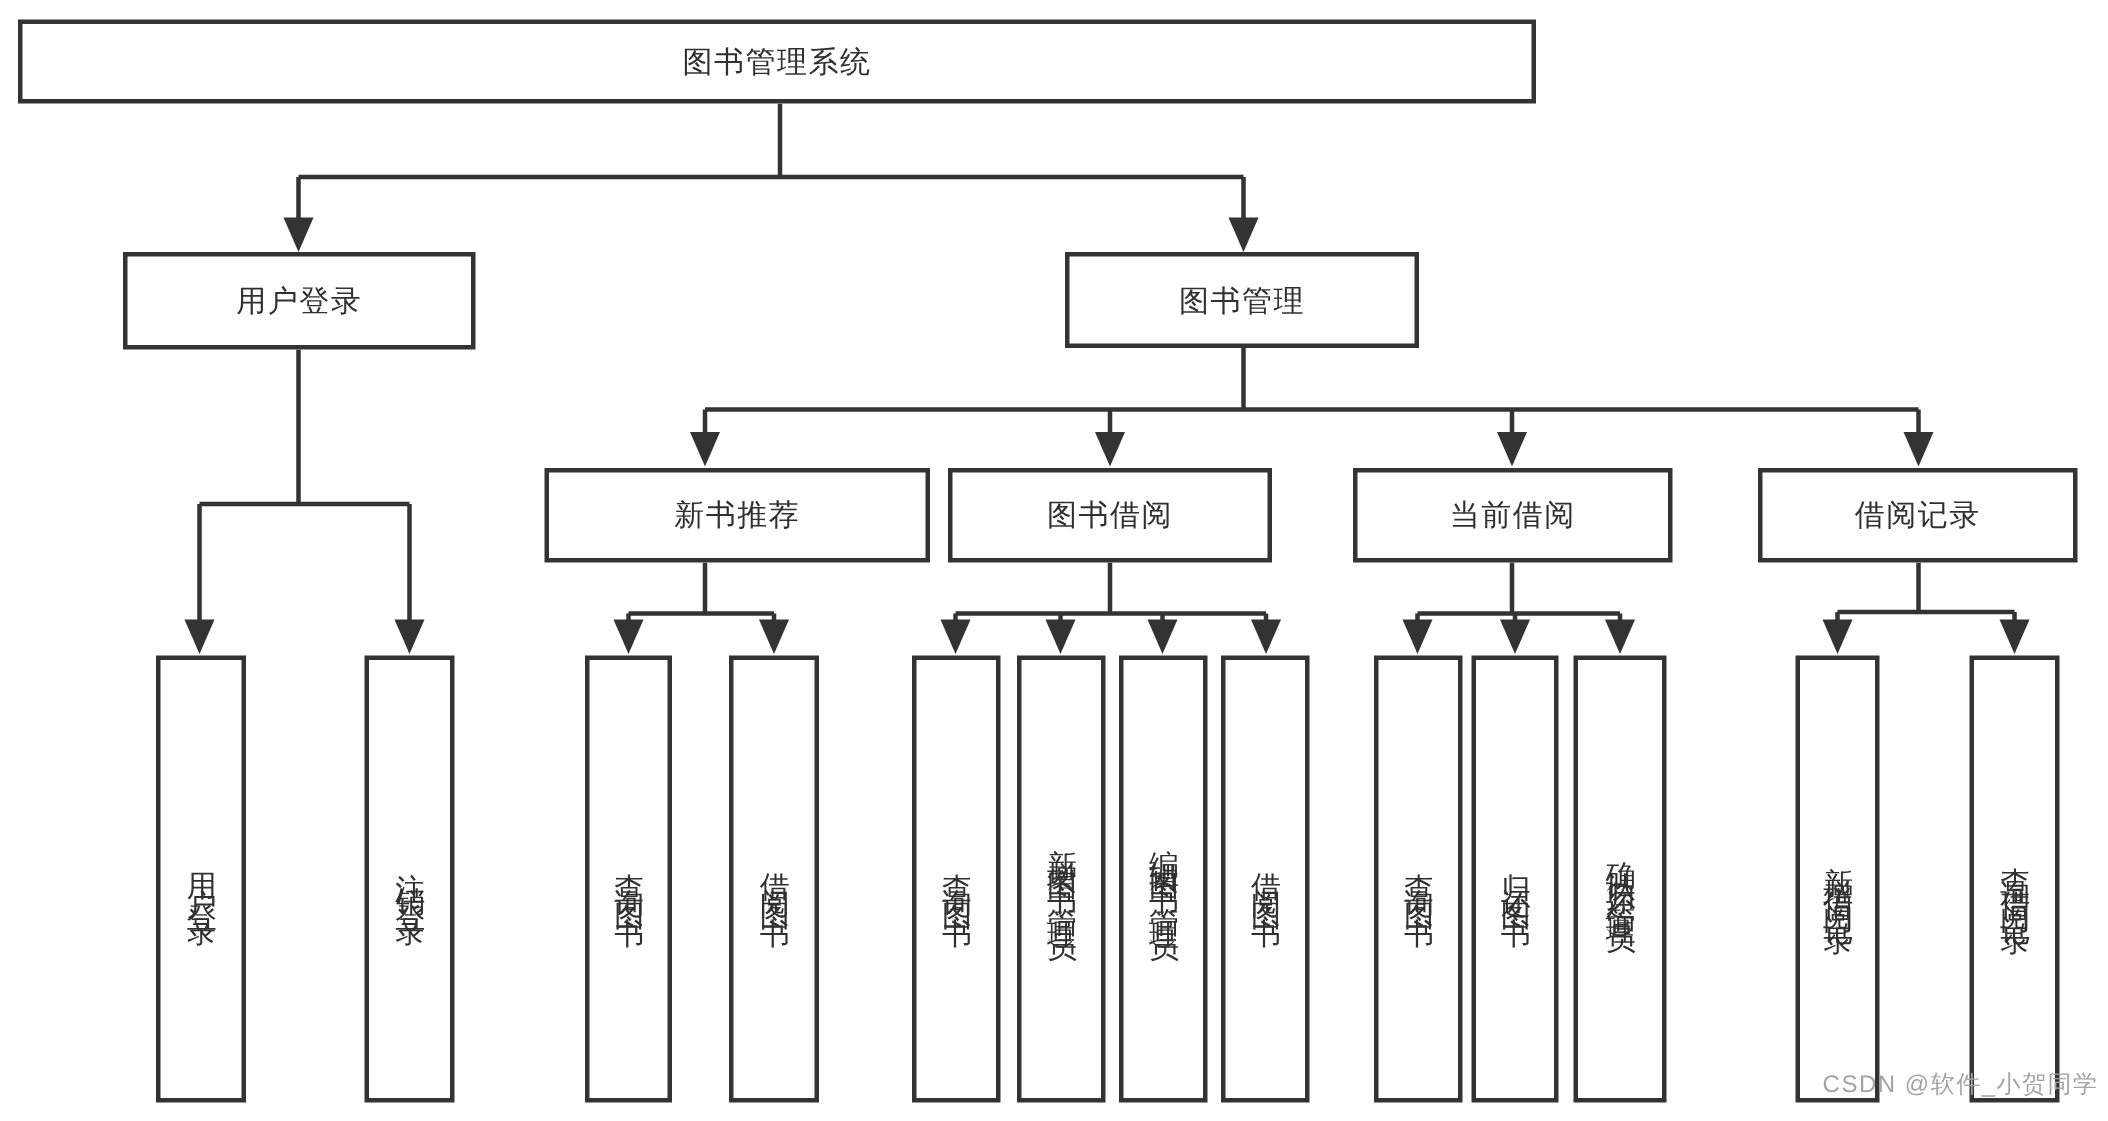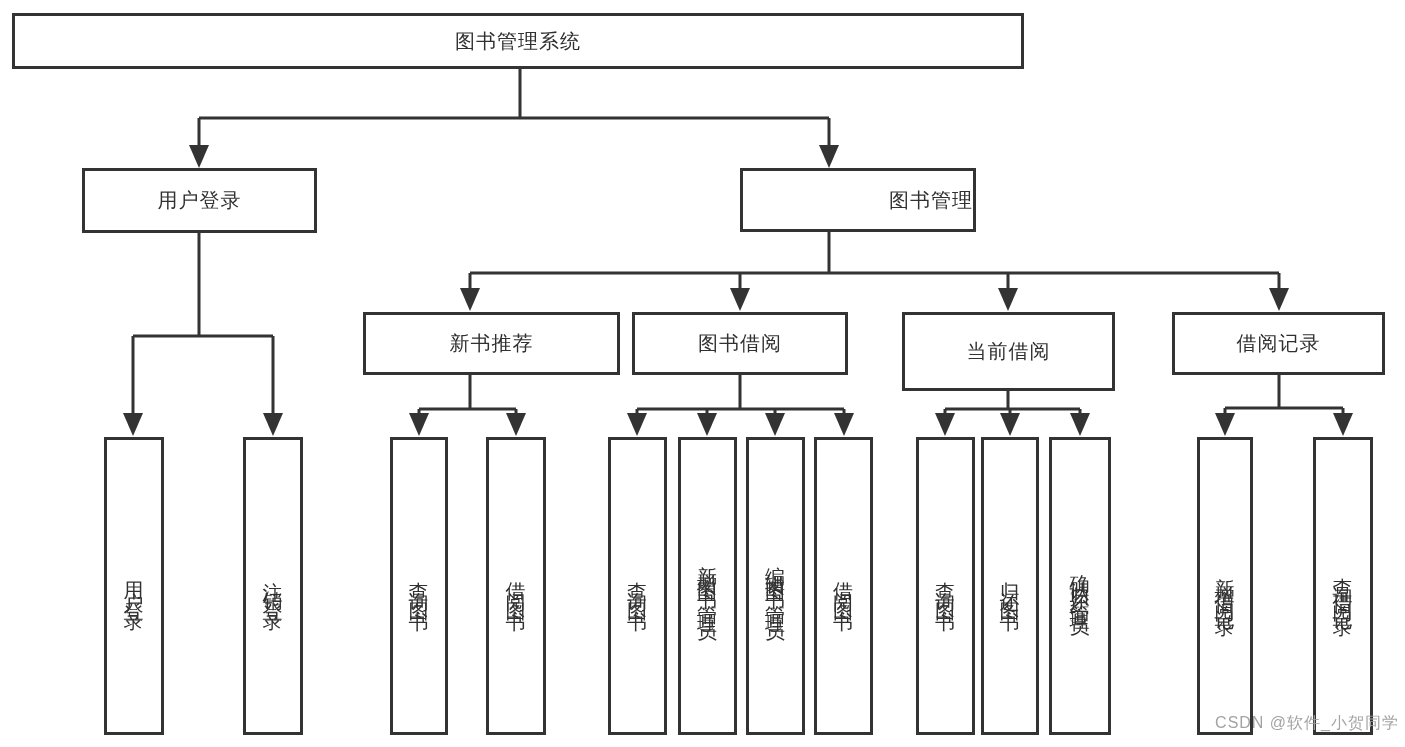--- a/index.html
+++ b/index.html
@@ -112,31 +112,31 @@
     <polygon points="1343,436 1333,413 1353,413"></polygon>
   </svg>
 
   <div class="node" style="left:12px; top:13px; width:1012px; height:56px;">
     <span>图书管理系统</span>
   </div>
 
   <div class="node" style="left:82px; top:168px; width:235px; height:65px;">
     <span>用户登录</span>
   </div>
-  <div class="node" style="left:740px; top:168px; width:236px; height:64px;justify-content:flex-end;">
+  <div class="node" style="left:710px; top:168px; width:236px; height:64px;">
     <span>图书管理</span>
   </div>
 
   <div class="node" style="left:363px; top:312px; width:257px; height:63px;">
     <span>新书推荐</span>
   </div>
   <div class="node" style="left:632px; top:312px; width:216px; height:63px;">
     <span>图书借阅</span>
   </div>
-  <div class="node" style="left:902px; top:312px; width:213px; height:79px;">
+  <div class="node" style="left:902px; top:312px; width:213px; height:63px;">
     <span>当前借阅</span>
   </div>
   <div class="node" style="left:1172px; top:312px; width:213px; height:63px;">
     <span>借阅记录</span>
   </div>
 
   <div class="leaf" style="left:104px; top:437px; width:60px; height:298px;">
     <span>用户登录</span>
   </div>
   <div class="leaf" style="left:243px; top:437px; width:60px; height:298px;">

